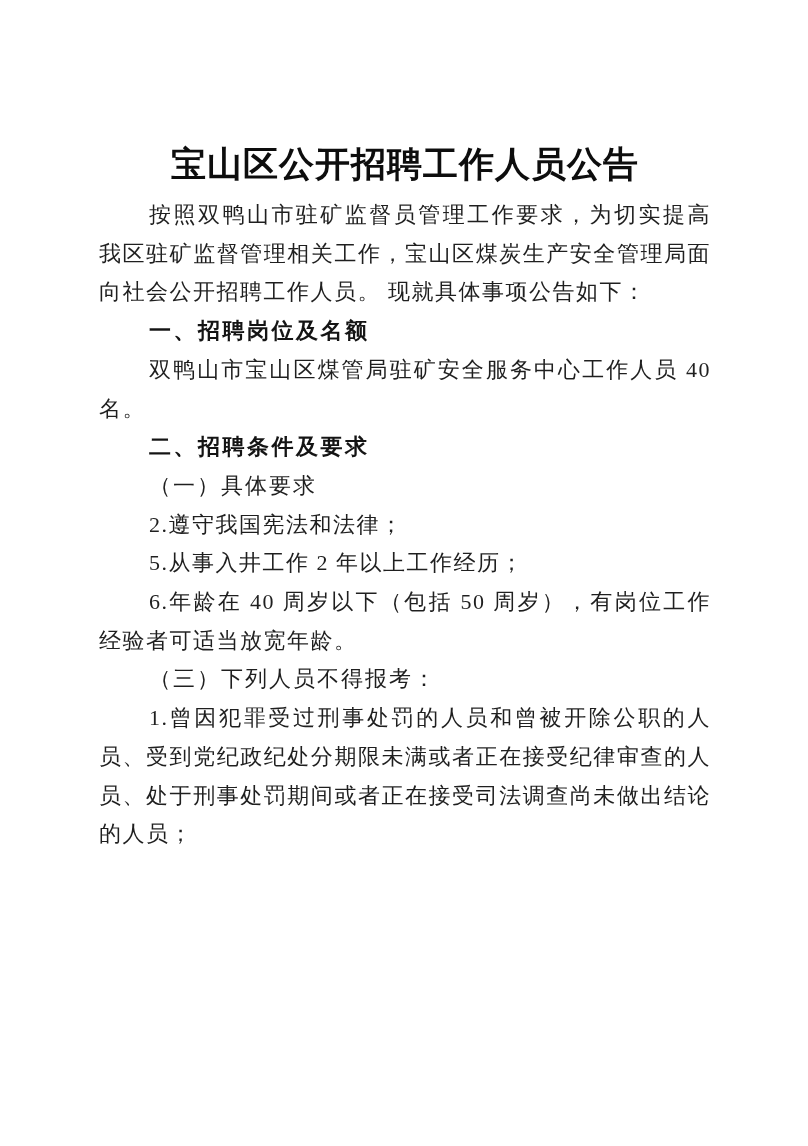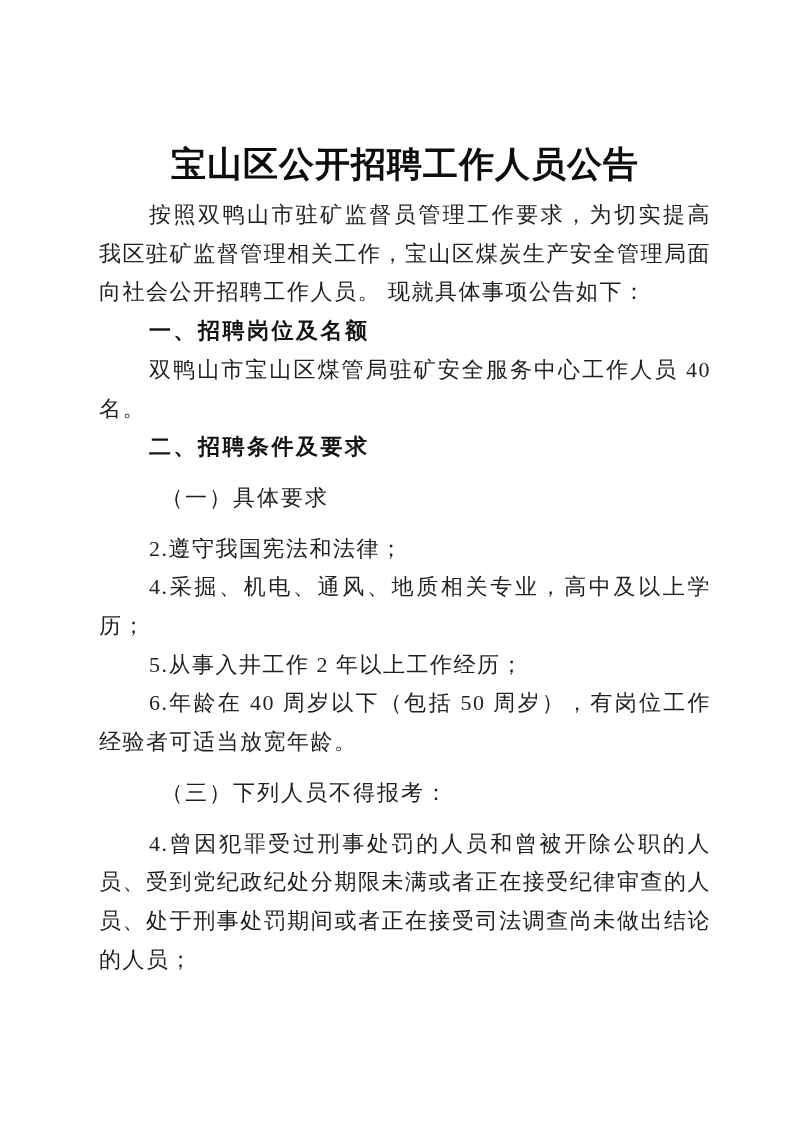--- a/index.html
+++ b/index.html
@@ -49,21 +49,21 @@
     letter-spacing: 2.5px;
     text-indent: 50px;
     margin: 0;
     color: #141414;
   }
   .sub-heading {
     font-size: 22px;
     line-height: 38.7px;
     letter-spacing: 2px;
     text-indent: 50px;
-    margin: 12px;
+    margin: 0;
   }
   .list-item {
     font-size: 22px;
     line-height: 38.7px;
     letter-spacing: 1.5px;
     text-align: justify;
     text-indent: 50px;
     margin: 0;
   }
   .page-number {
@@ -92,27 +92,26 @@
     <p class="para">双鸭山市宝山区煤管局驻矿安全服务中心工作人员 40 名。</p>
 
     <p class="sec-heading">二、招聘条件及要求</p>
 
     <p class="sub-heading">（一）具体要求</p>
 
 
     <p class="list-item">2.遵守我国宪法和法律；</p>
 
 
-    <p class="list-item">4.采掘、机电、通风、地质相关专业，高中及以上学历；</p>
 
     <p class="list-item">5.从事入井工作 2 年以上工作经历；</p>
 
     <p class="list-item">6.年龄在 40 周岁以下（包括 50 周岁），有岗位工作经验者可适当放宽年龄。</p>
 
     <p class="sub-heading">（三）下列人员不得报考：</p>
 
 
-    <p class="list-item">4.曾因犯罪受过刑事处罚的人员和曾被开除公职的人员、受到党纪政纪处分期限未满或者正在接受纪律审查的人员、处于刑事处罚期间或者正在接受司法调查尚未做出结论的人员；</p>
+    <p class="list-item">1.曾因犯罪受过刑事处罚的人员和曾被开除公职的人员、受到党纪政纪处分期限未满或者正在接受纪律审查的人员、处于刑事处罚期间或者正在接受司法调查尚未做出结论的人员；</p>
 
   </div>
 
   <div class="page-number">1</div>
 </div>
 
 </body></html>

